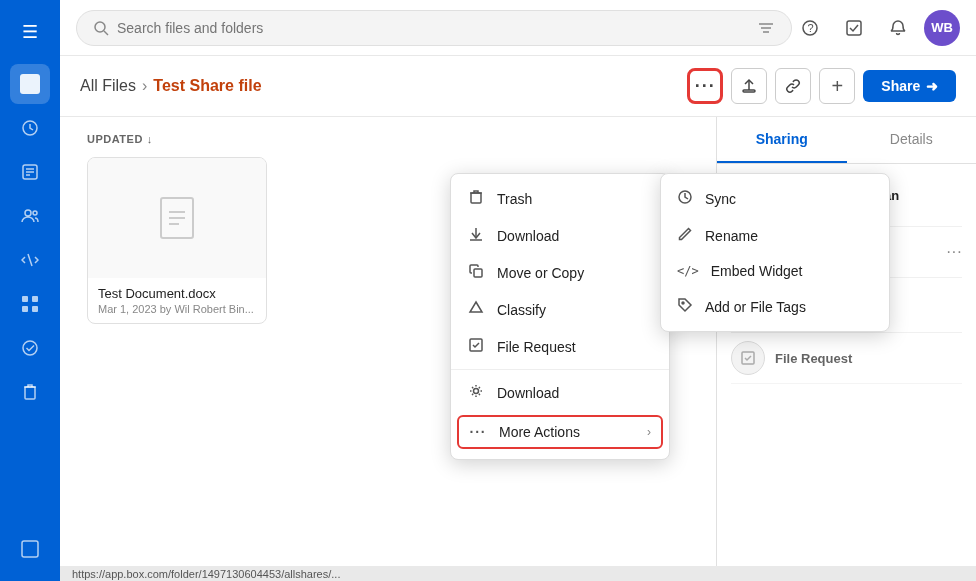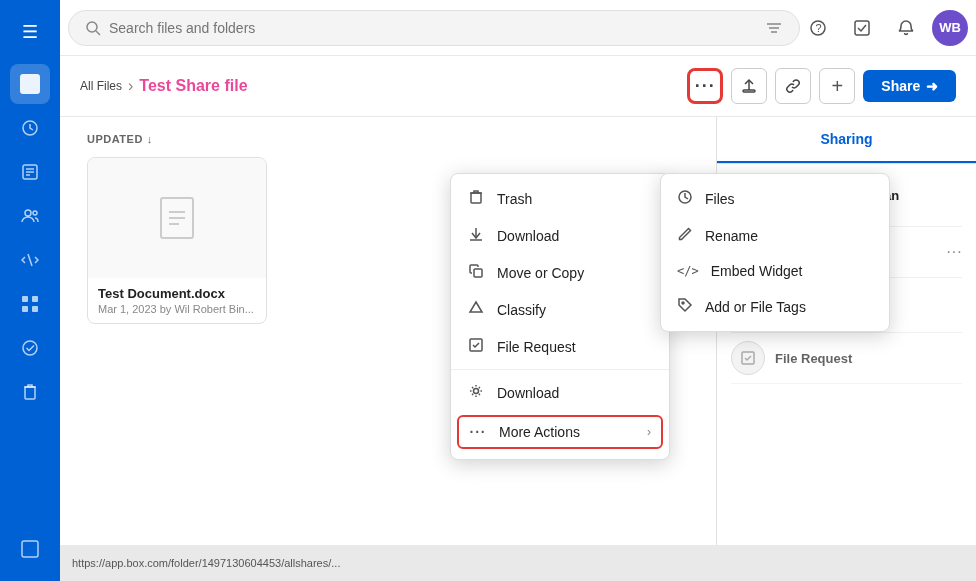--- a/index.html
+++ b/index.html
@@ -41,21 +41,21 @@
       flex-direction: column;
       background: #fff;
       height: 581px;
       overflow: hidden;
     }
 
     
     .topbar {
       display: flex;
       align-items: center;
-      padding: 8px 8px;
+      padding: 8px 16px;
       border-bottom: 1px solid #e8e8e8;
       gap: 0;
       background: #fff;
       height: 56px;
     }
     .search-box {
       flex: 1;
       display: flex;
       align-items: center;
       background: #f4f4f4;
@@ -113,23 +113,23 @@
       border-bottom: 1px solid #e8e8e8;
       background: #fff;
     }
     .breadcrumb {
       display: flex;
       align-items: center;
       gap: 6px;
       font-size: 16px;
       flex: 1;
     }
-    .breadcrumb-link { color: #444; font-size: 12px; }
+    .breadcrumb-link { color: #444; font-size: 16px; }
     .breadcrumb-sep { color: #888; }
-    .breadcrumb-current { font-weight: 700; color: #ec4899; font-size: 16px; }
+    .breadcrumb-current { font-weight: 700; color: #c2410c; font-size: 16px; }
     .file-actions {
       display: flex;
       align-items: center;
       gap: 8px;
     }
     .icon-action-btn {
       width: 36px;
       height: 36px;
       border: 1px solid #ccc;
       border-radius: 6px;
@@ -191,21 +191,21 @@
       background: #f9f9f9;
       display: flex;
       align-items: center;
       justify-content: center;
     }
     .file-card-info {
       padding: 8px 10px;
     }
     .file-name {
       font-size: 13px;
-      font-weight: 700;
+      font-weight: 400;
       color: #222;
     }
     .file-meta {
       font-size: 11px;
       color: #888;
       margin-top: 2px;
     }
 
     
     .dropdown-menu {
@@ -359,21 +359,21 @@
       border-radius: 6px;
       margin: 4px 6px;
       padding: 7px 10px;
     }
 
     .url-bar {
       background: #e9e9e9;
       padding: 3px 12px;
       font-size: 11px;
       color: #555;
-      height: 36px;
+      height: 15px;
       display: flex;
       align-items: center;
     }
   </style>
 </head>
 <body>
 
 <div class="sidebar">
   <div class="sidebar-icon menu">☰</div>
   <div class="sidebar-icon active">
@@ -593,21 +593,21 @@
     </div>
 
     <div class="submenu">
       <div class="submenu-item">
         <span>
           <svg width="16" height="16" viewBox="0 0 16 16" fill="none" stroke="#555" stroke-width="1.5">
               <circle cx="8" cy="8" r="6"></circle>
               <polyline points="8,4 8,8 11,10"></polyline>
             </svg>
         </span>
-        <span>Files</span>
+        <span>Sync</span>
       </div>
       <div class="submenu-item">
         <span>
           <svg width="16" height="16" viewBox="0 0 16 16" fill="none" stroke="#555" stroke-width="1.5">
               <path d="M11.5 2.5l2 2-9 9H2.5v-2l9-9z"></path>
             </svg>
         </span>
         <span>Rename</span>
       </div>
       <div class="submenu-item">
@@ -621,20 +621,21 @@
               <circle cx="6" cy="6" r="1" fill="#555"></circle>
             </svg>
         </span>
         <span>Add or File Tags</span>
       </div>
     </div>
 
     <div class="right-panel">
       <div class="panel-tabs">
         <div class="panel-tab active">Sharing</div>
+        <div class="panel-tab">Details</div>
       </div>
       <div class="panel-content">
 
         <div class="collaborator-row">
           <div class="collab-avatar" style="background:#6c4ecb;">WB</div>
           <div class="collab-info">
             <div class="collab-name">Wil Robert Bingman</div>
             <div class="collab-role">Owner</div>
           </div>
         </div>

